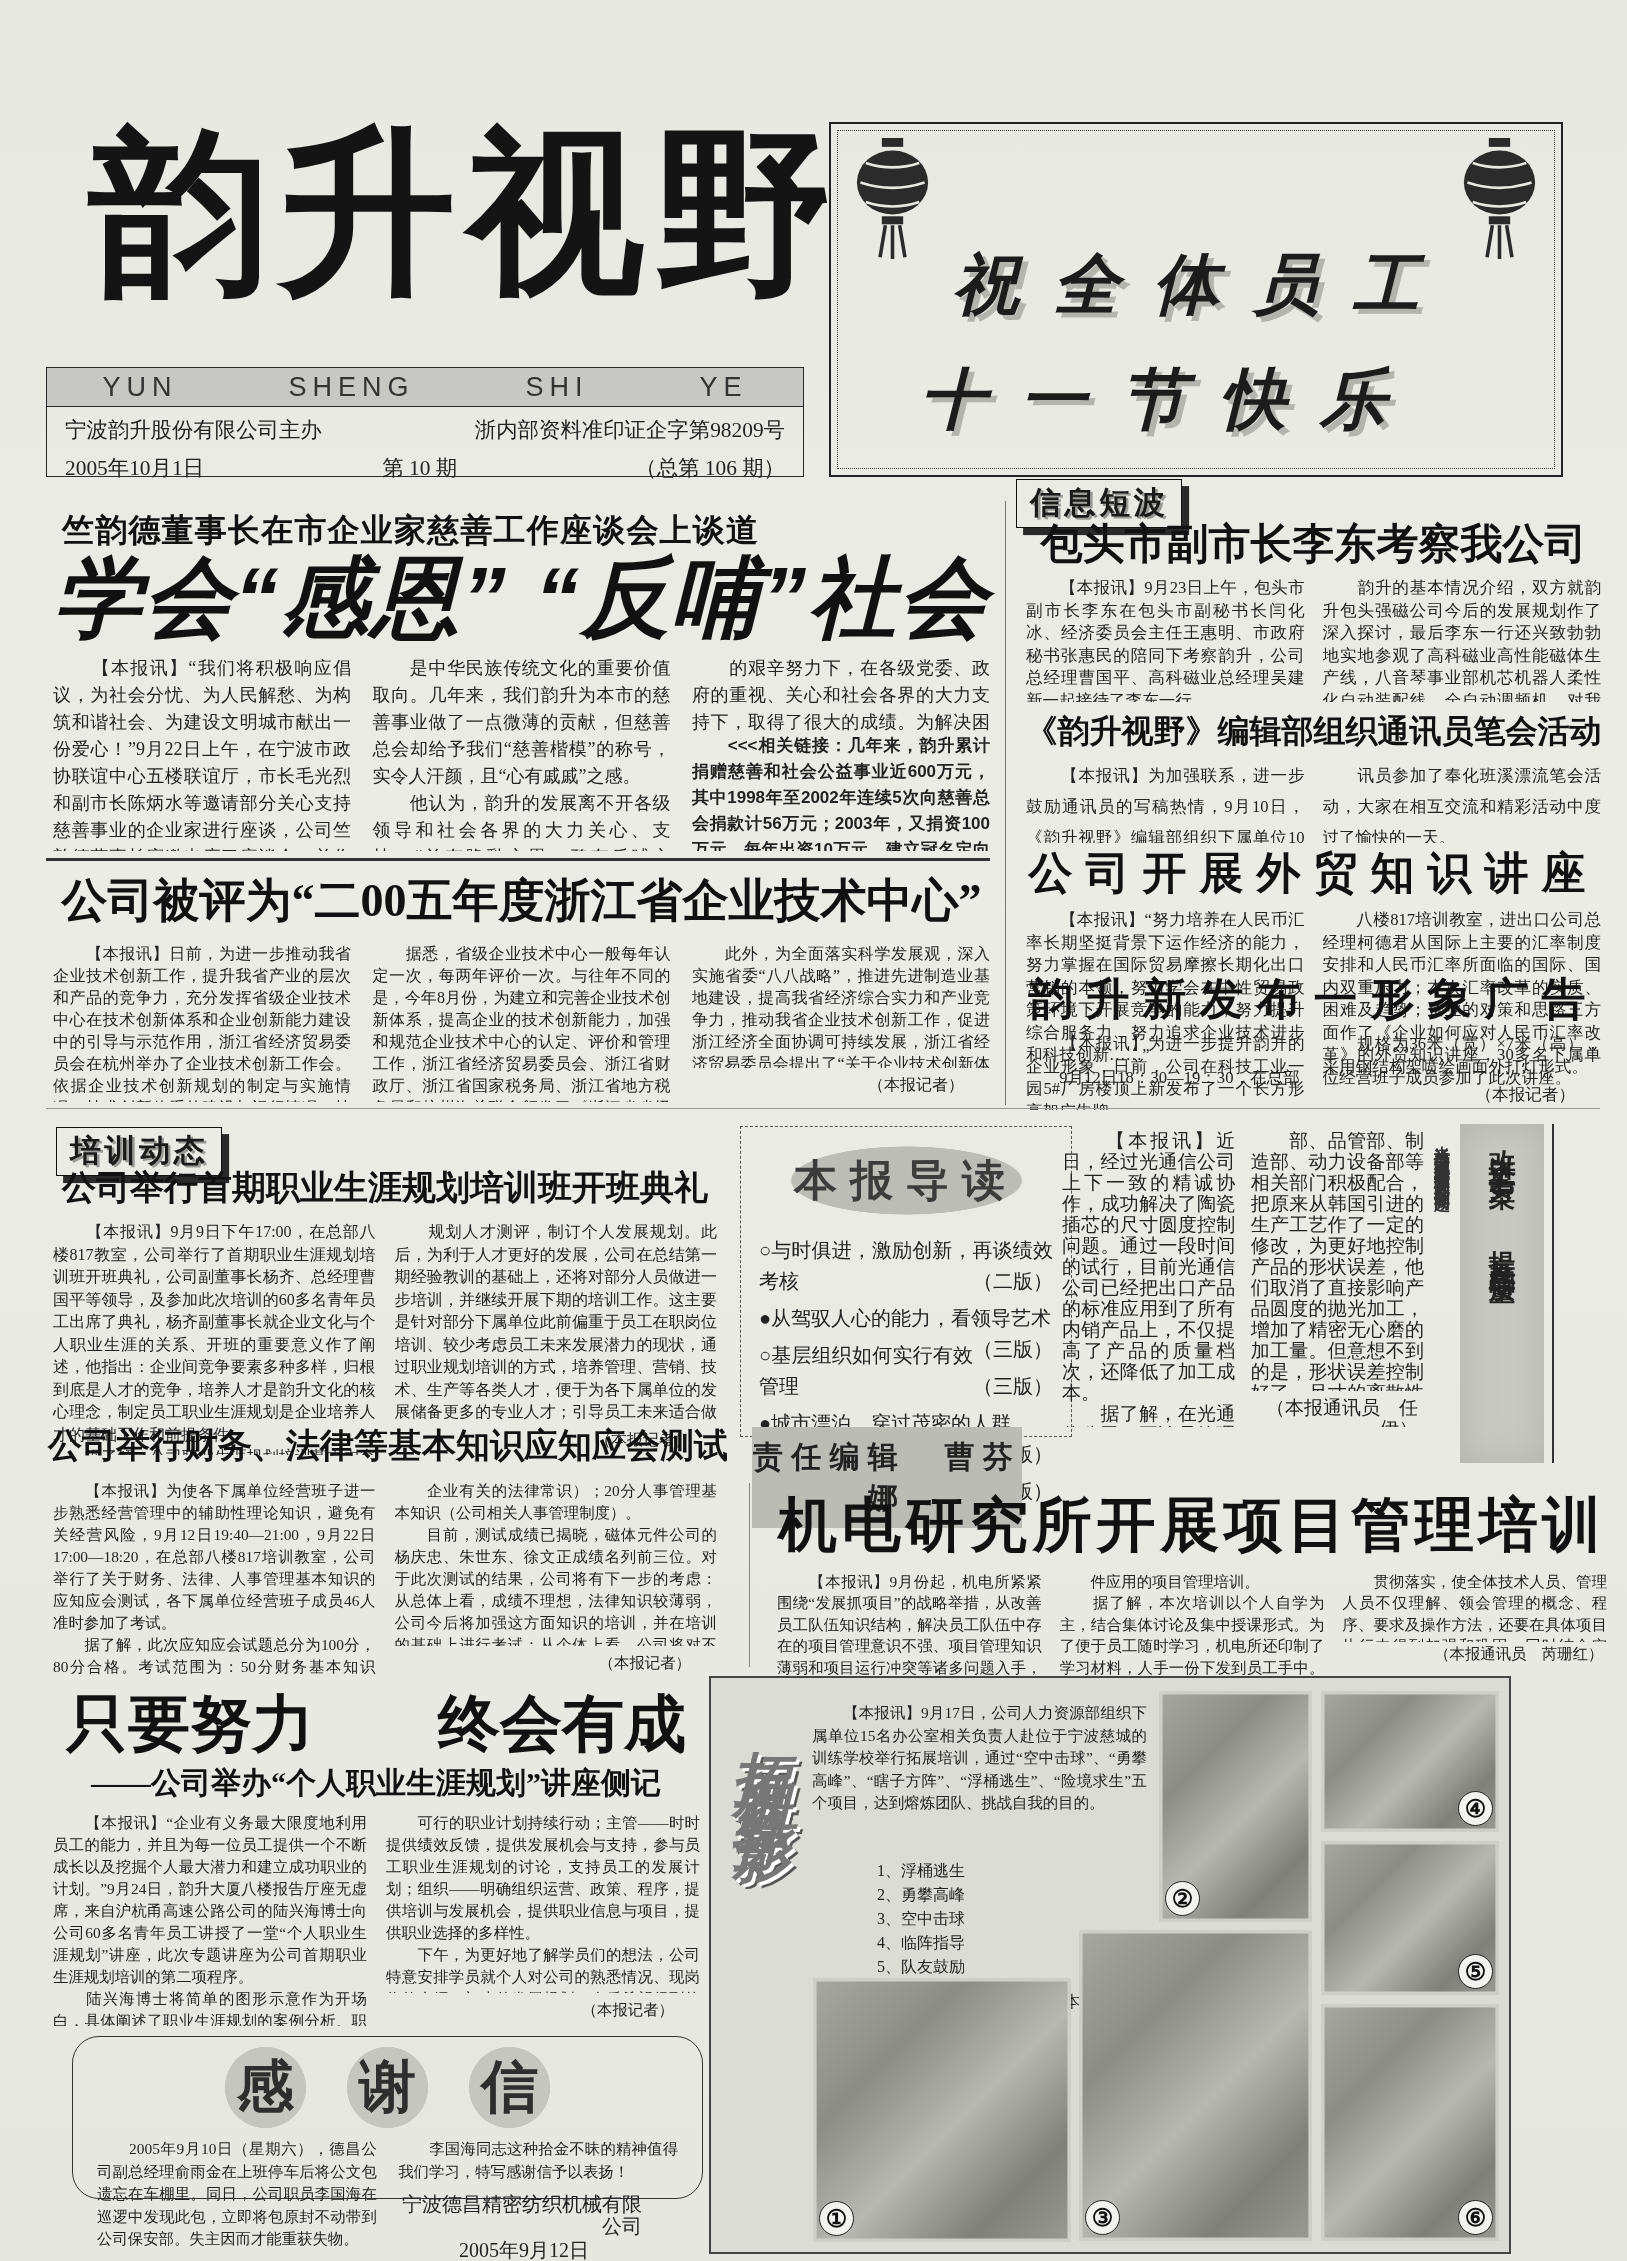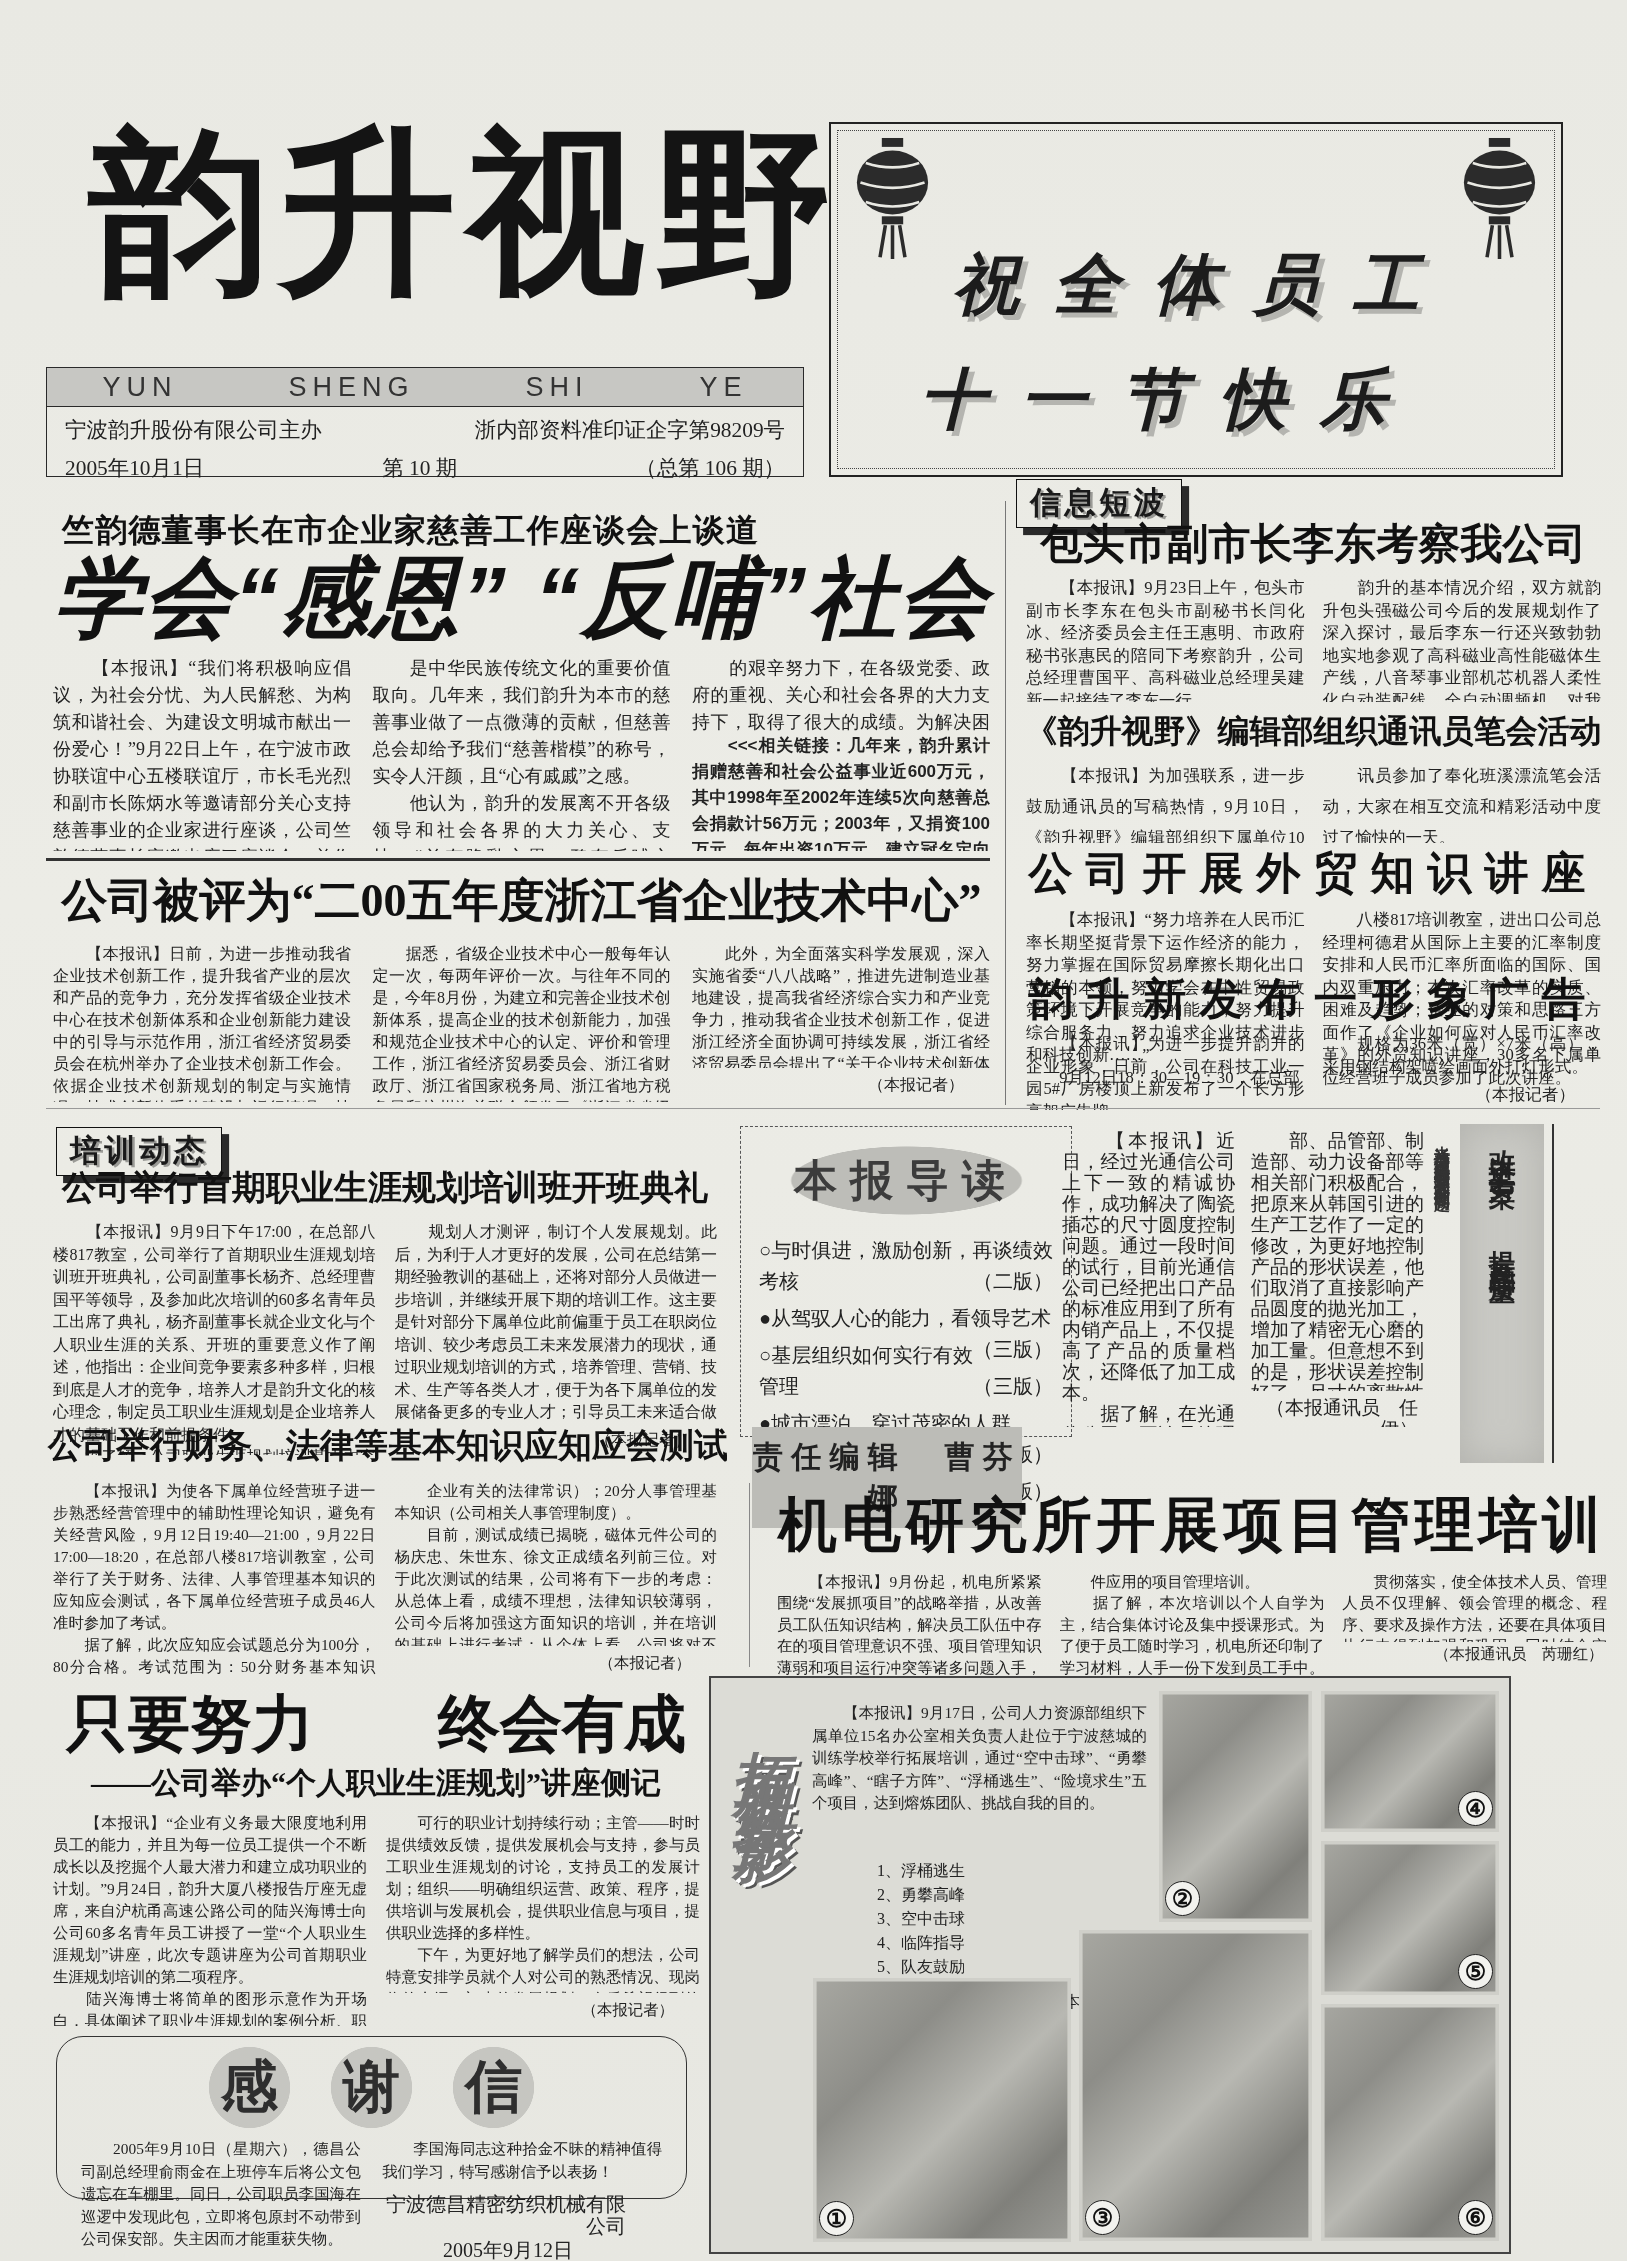--- a/index.html
+++ b/index.html
@@ -52,21 +52,21 @@
   
   #photo-box{border:2.4px solid #444;background:#dcdcd6;}
   .photo{background:linear-gradient(135deg,#a8a8a2 0%,#8d8d88 30%,#b8b8b2 55%,#80807b 80%,#9b9b96 100%);
          box-shadow:inset 0 0 0 3.6px #cfcfc9;position:absolute;}
   .ph-label{position:absolute;width:33px;height:33px;border:1.8px solid #222;border-radius:50%;
             background:#f2f2ee;color:#111;font-size:24px;font-weight:700;display:flex;
             align-items:center;justify-content:center;font-family:"Liberation Sans",sans-serif;}
   #photo-title{font-size:57px;font-weight:900;font-style:italic;color:#777;
                letter-spacing:15.4px;text-shadow:3px 3px 0 #fff,5.3px 5.3px 0 #555;}
   
-  #thanks-box{border:1.8px solid #333;border-radius:27px;}
+  #thanks-box{border:1.8px solid #333;border-radius:27px;margin-left:16px;}
   .t-char{display:inline-flex;width:89px;height:89px;border-radius:50%;margin:0 15.4px;
           background:radial-gradient(circle,#c6c6c1 0%,#c6c6c1 64%,transparent 65%);
           align-items:center;justify-content:center;font-size:57px;font-weight:900;color:#2e2e2e;}
   .sign{text-align:right;padding-right:36px;font-size:20px;margin-top:9.5px;}
   .related{font-weight:700;font-family:"Liberation Sans",sans-serif;}
 </style>
 </head>
 <body>
 
 <div id="page">

